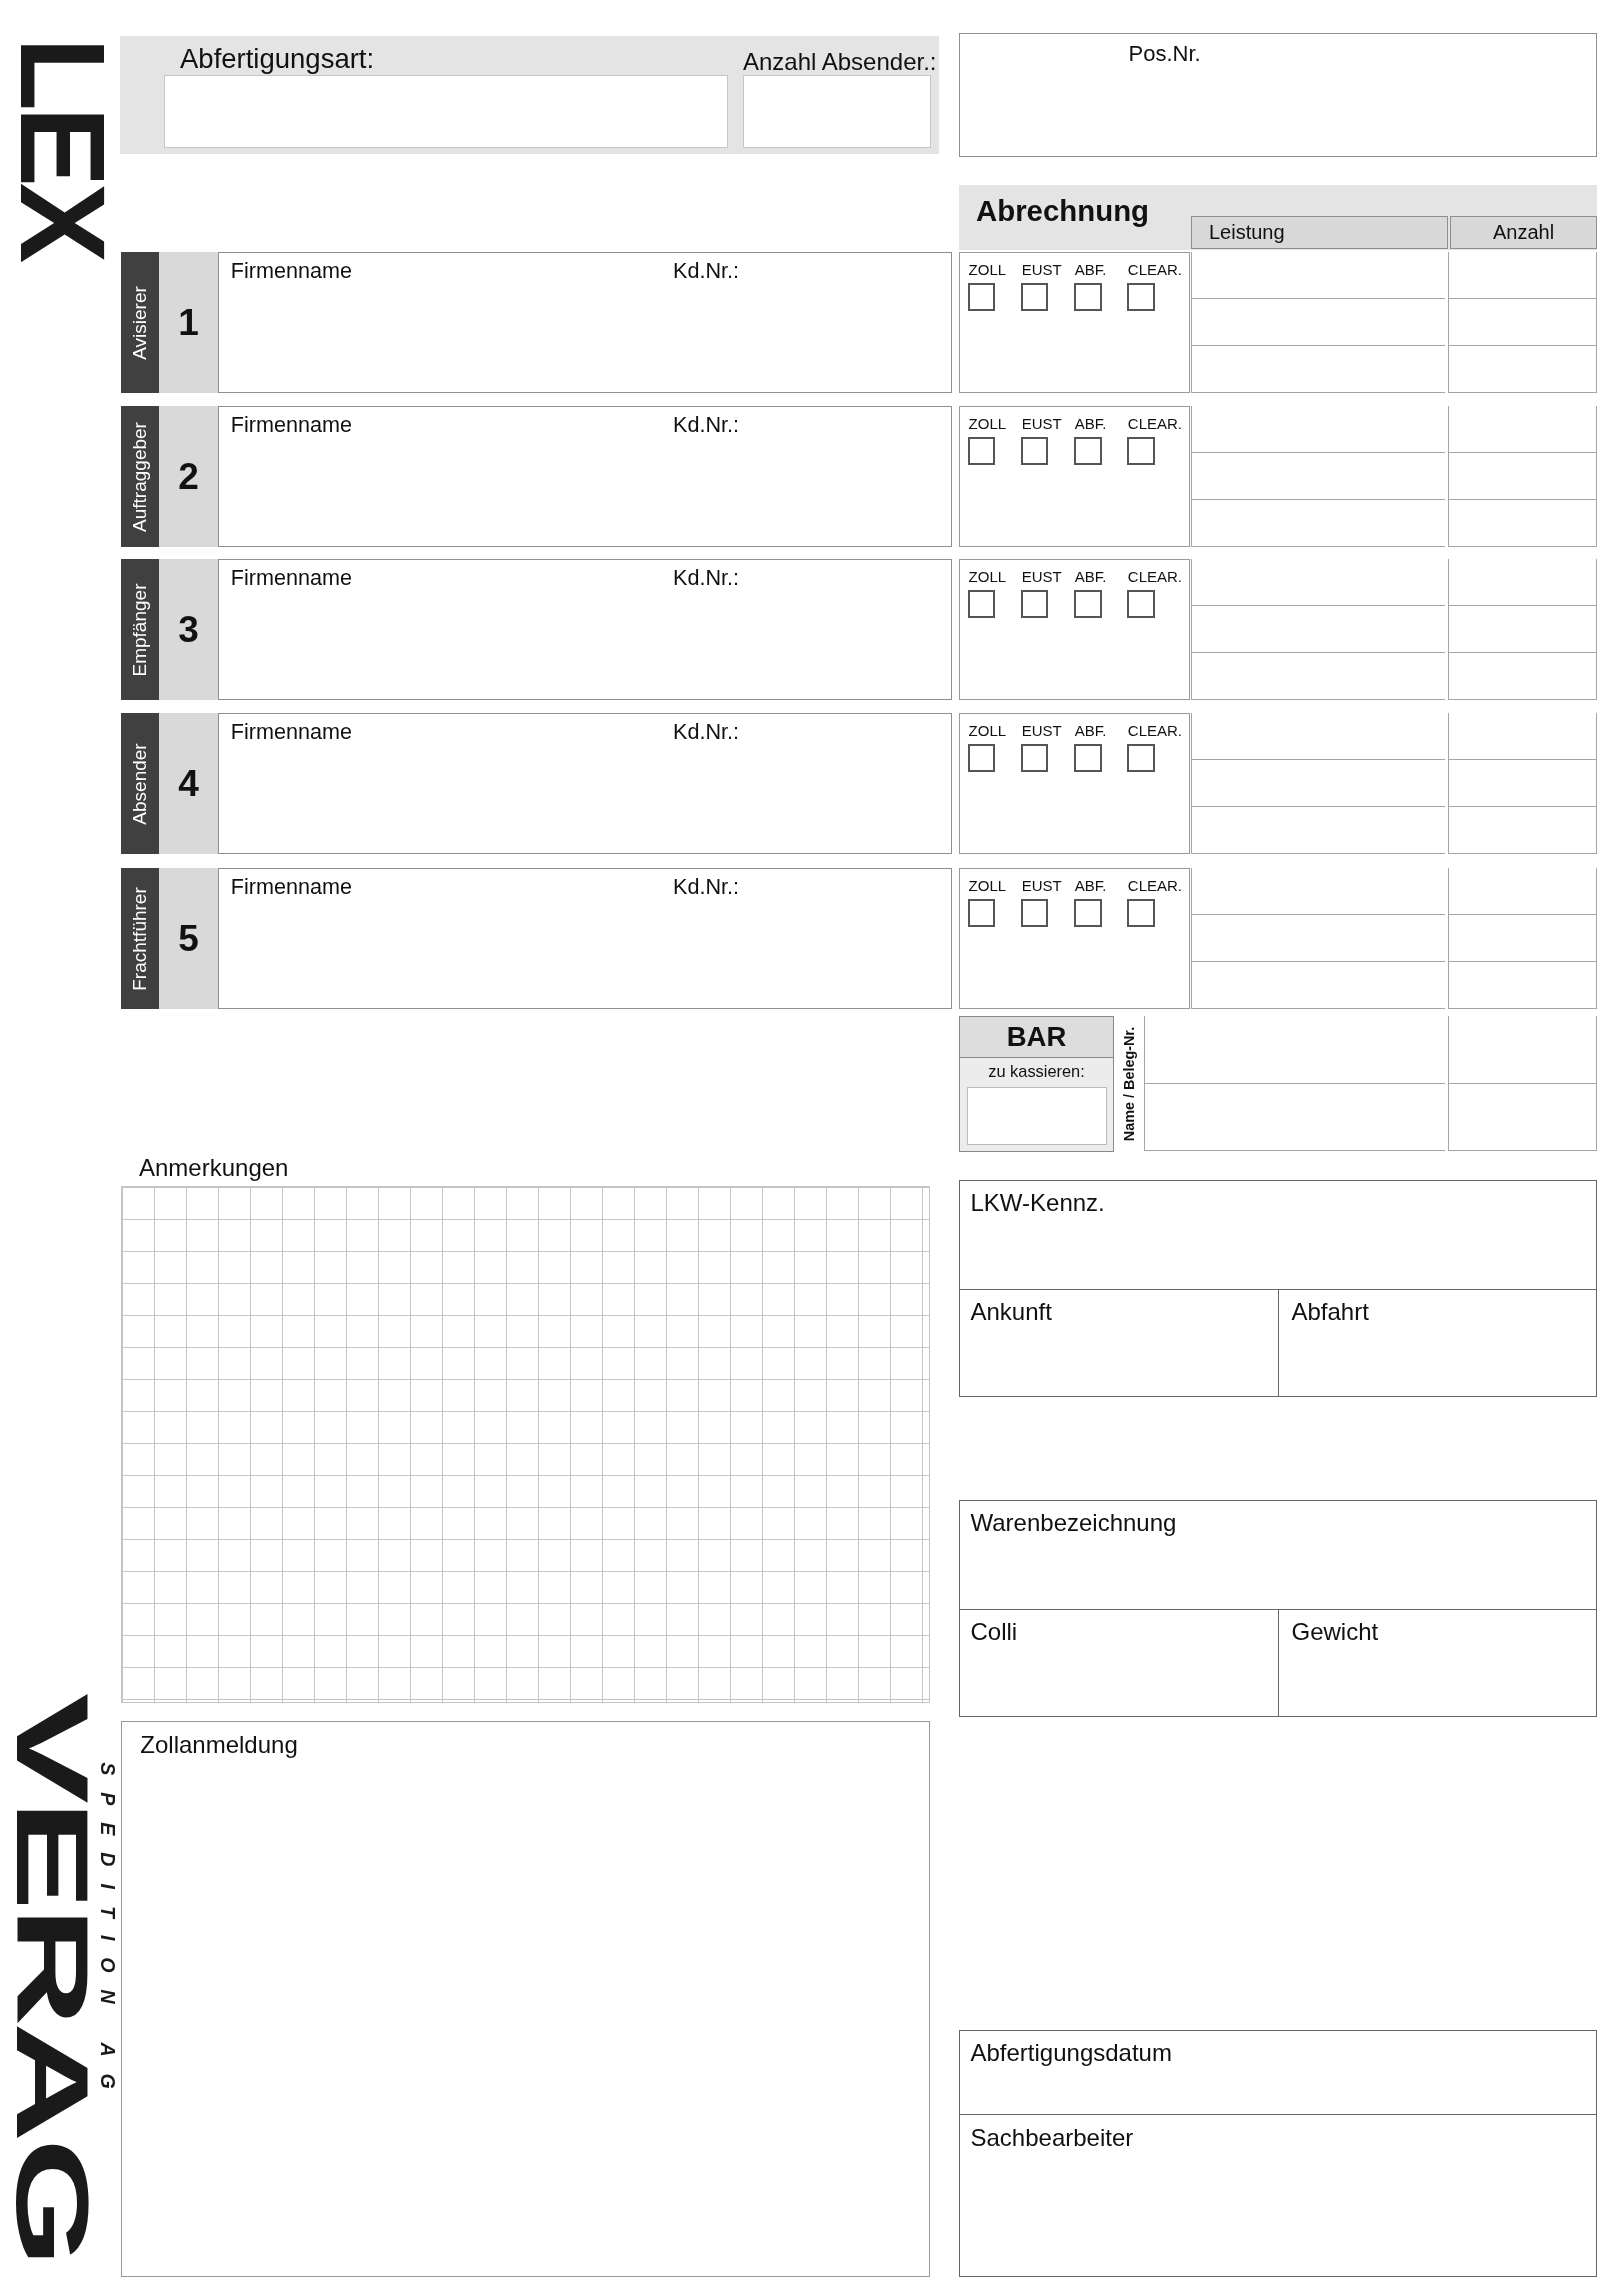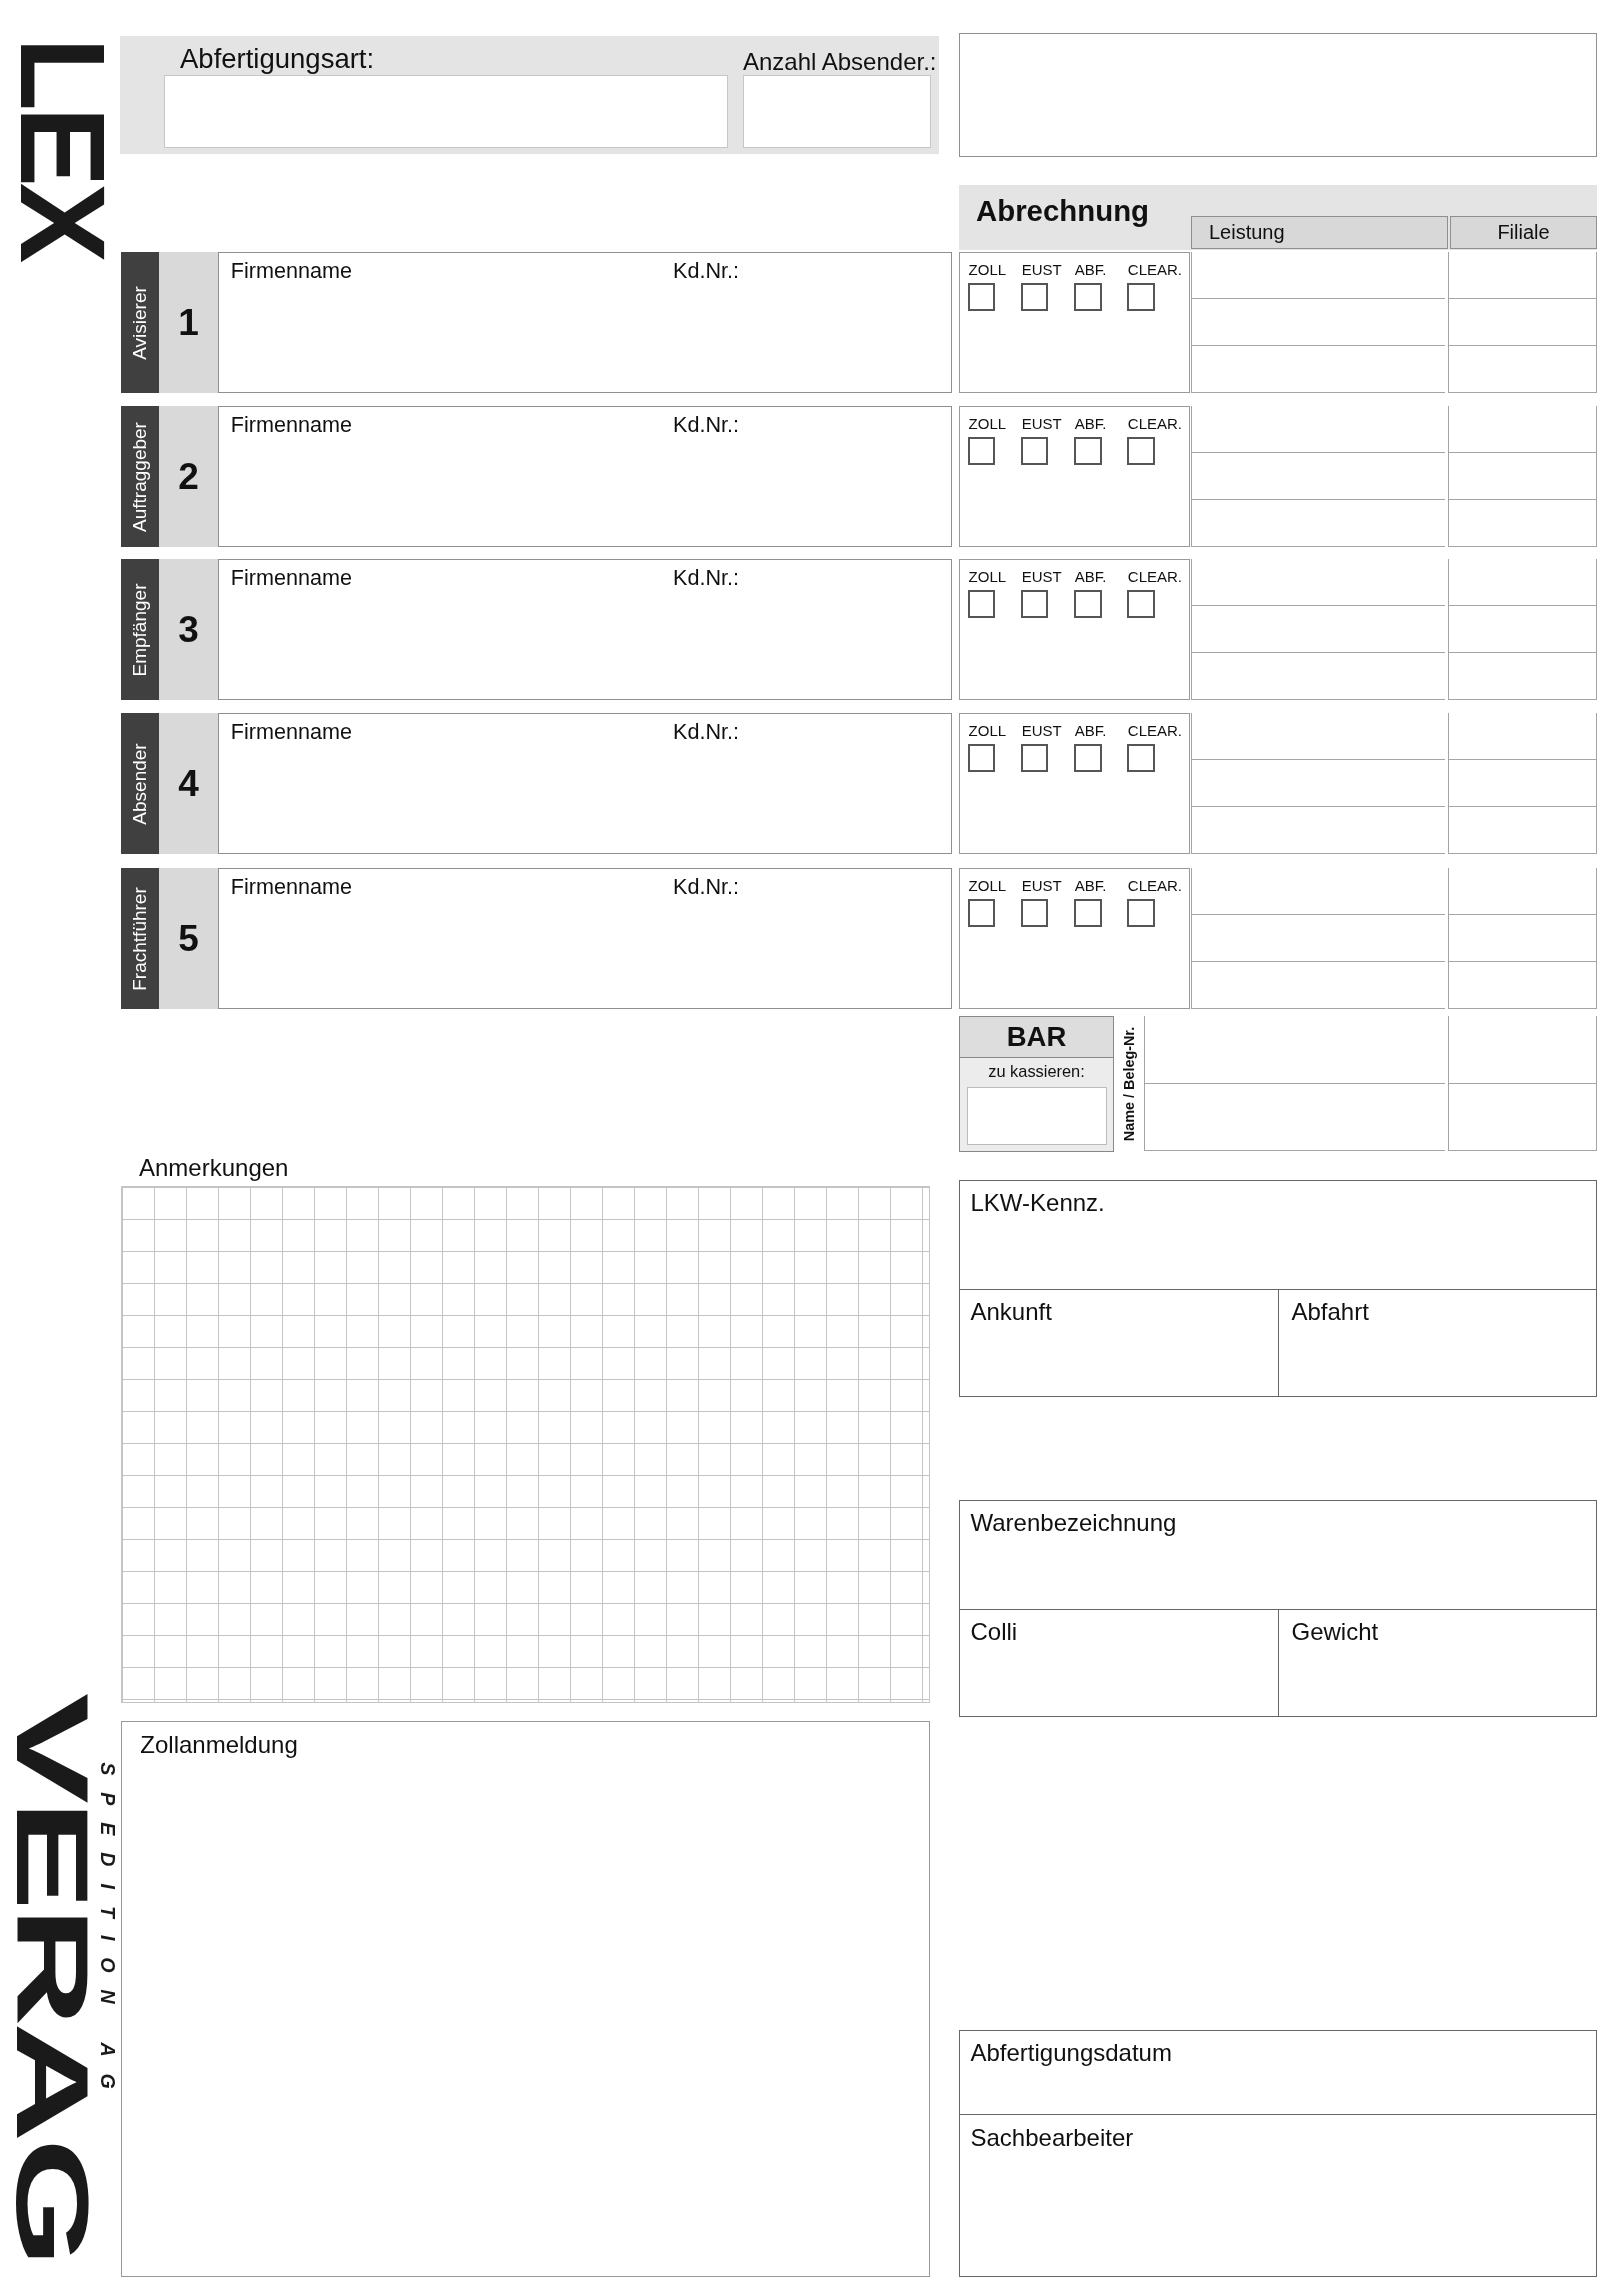--- a/index.html
+++ b/index.html
@@ -108,26 +108,29 @@
   </div>
 
   <div class="top-band">
     <span class="abf-label">Abfertigungsart:</span>
     <div class="abf-input"></div>
     <span class="tarif-label">Anzahl Absender.:</span>
     <div class="tarif-input"></div>
   </div>
 
   <div class="filiale-box">
+    <div class="posnr-cell">
+      <span>Pos.Nr.</span>
+    </div>
   </div>
 
   <div class="abrechnung-head">
     <span class="abrechnung-title">Abrechnung</span>
     <div class="col-head leistung-head">Leistung</div>
-    <div class="col-head betrag-head">Filiale</div>
+    <div class="col-head betrag-head">Anzahl</div>
   </div>
 
   <div class="party-row r0">
     <div class="role-strip">
         <span class="role-text">Avisierer</span>
       </div>
     <div class="num-cell">1</div>
     <div class="firm-box">
       <span class="firm-label">Firmenname</span>
       <span class="kdnr-label">Kd.Nr.:</span>

